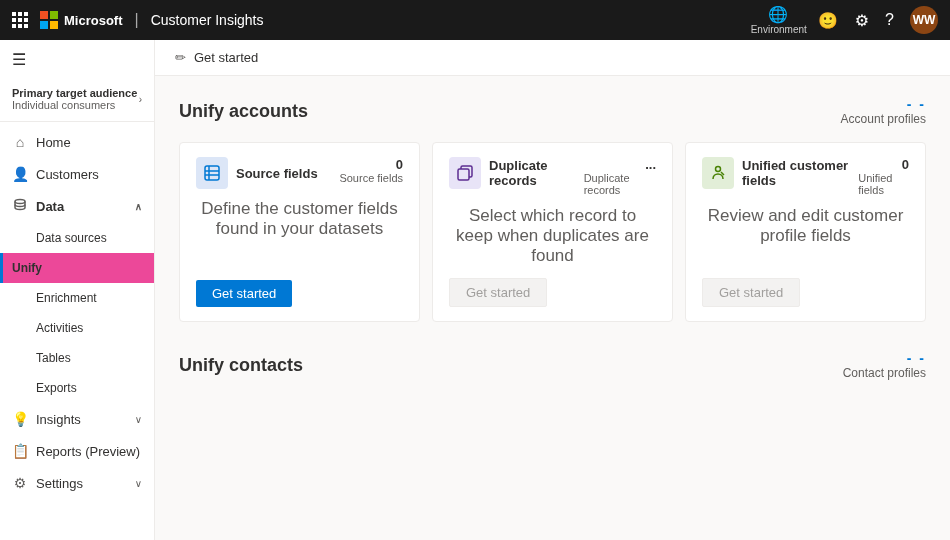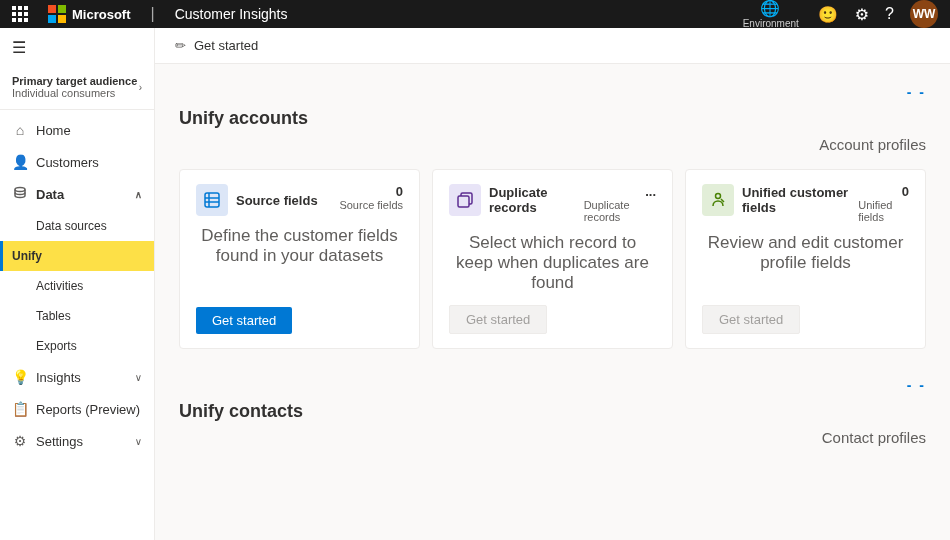--- a/index.html
+++ b/index.html
@@ -1,19 +1,19 @@
 <!DOCTYPE html>
 <html><head>
   <meta charset="utf-8">
   <style>
     * { box-sizing: border-box; margin: 0; padding: 0; }
     body { font-family: 'Segoe UI', sans-serif; font-size: 13px; color: #323130; background: #f3f2f1; display: flex; flex-direction: column; height: 540px; width: 950px; overflow: hidden; }
 
     
-    .topbar { background: #1a1a1a; height: 28px; display: flex; align-items: center; padding: 0 12px; gap: 20px; flex-shrink: 0; }
+    .topbar { background: #1a1a1a; height: 40px; display: flex; align-items: center; padding: 0 12px; gap: 12px; flex-shrink: 0; }
     .topbar-grid-icon { color: #fff; font-size: 16px; display: flex; align-items: center; }
     .topbar-logo { display: flex; align-items: center; gap: 6px; }
     .topbar-logo-squares { display: grid; grid-template-columns: 1fr 1fr; gap: 2px; width: 18px; height: 18px; }
     .topbar-logo-squares span:nth-child(1) { background: #f25022; }
     .topbar-logo-squares span:nth-child(2) { background: #7fba00; }
     .topbar-logo-squares span:nth-child(3) { background: #00a4ef; }
     .topbar-logo-squares span:nth-child(4) { background: #ffb900; }
     .topbar-app-name { color: #fff; font-size: 14px; font-weight: 400; }
     .topbar-spacer { flex: 1; }
     .topbar-env { display: flex; flex-direction: column; align-items: center; }
@@ -27,39 +27,39 @@
     
     .sidebar { width: 155px; background: #fff; border-right: 1px solid #edebe9; display: flex; flex-direction: column; overflow-y: auto; flex-shrink: 0; }
     .sidebar-hamburger { padding: 10px 12px; color: #323130; font-size: 16px; cursor: pointer; }
     .sidebar-audience { padding: 8px 12px 10px; border-bottom: 1px solid #edebe9; display: flex; align-items: center; justify-content: space-between; cursor: pointer; }
     .sidebar-audience-text { }
     .sidebar-audience-title { font-size: 11px; font-weight: 600; color: #323130; }
     .sidebar-audience-sub { font-size: 11px; color: #605e5c; }
     .sidebar-chevron { color: #605e5c; font-size: 10px; }
     .sidebar-nav { flex: 1; padding: 4px 0; }
     .sidebar-item { display: flex; align-items: center; padding: 8px 12px; cursor: pointer; gap: 8px; color: #323130; font-size: 13px; }
-    .sidebar-item.active { background: #fde047; border-left: 3px solid #0078d4; font-weight: 600; padding-left: 9px; }
+    .sidebar-item.active { background: #ec4899; border-left: 3px solid #0078d4; font-weight: 600; padding-left: 9px; }
     .sidebar-item.section-header { font-weight: 700; }
     .sidebar-item-icon { font-size: 14px; color: #605e5c; width: 16px; text-align: center; }
     .sidebar-sub-item { padding-left: 36px; font-size: 12px; }
     .sidebar-expand-icon { margin-left: auto; font-size: 10px; color: #605e5c; }
 
     
     .content { flex: 1; overflow-y: auto; background: #faf9f8; }
     .content-header { background: #fff; padding: 10px 20px; border-bottom: 1px solid #edebe9; display: flex; align-items: center; gap: 8px; }
     .content-header-icon { color: #605e5c; font-size: 13px; }
     .content-header-title { font-size: 13px; color: #323130; }
     .content-body { padding: 20px 24px; }
 
     
     .section-title-row { display: flex; align-items: center; justify-content: space-between; margin-bottom: 16px; }
     .section-title { font-size: 18px; font-weight: 600; color: #323130; }
     .section-status { display: flex; flex-direction: column; align-items: flex-end; }
     .section-status-dashes { color: #0078d4; font-size: 14px; font-weight: 700; letter-spacing: 2px; }
-    .section-status-label { font-size: 15px; color: #605e5c; margin-top: 36px; }
+    .section-status-label { font-size: 12px; color: #605e5c; }
 
     
     .cards-row { display: flex; gap: 12px; margin-bottom: 28px; }
     .card { background: #fff; border: 1px solid #edebe9; border-radius: 4px; flex: 1; padding: 14px 16px; display: flex; flex-direction: column; }
     .card-header { display: flex; align-items: flex-start; justify-content: space-between; margin-bottom: 10px; gap: 8px; }
     .card-header-left { display: flex; align-items: center; gap: 8px; }
     .card-icon { width: 32px; height: 32px; border-radius: 4px; display: flex; align-items: center; justify-content: center; font-size: 16px; flex-shrink: 0; }
     .card-icon.source { background: #dce6f7; color: #0078d4; }
     .card-icon.duplicate { background: #e8e4f7; color: #5c2d91; }
     .card-icon.unified { background: #e2eed8; color: #498205; }
@@ -153,20 +153,23 @@
         <span>Data</span>
         <span class="sidebar-expand-icon">∧</span>
       </div>
       <div class="sidebar-item sidebar-sub-item">
         <span>Data sources</span>
       </div>
       <div class="sidebar-item sidebar-sub-item active">
         <span>Unify</span>
       </div>
       <div class="sidebar-item sidebar-sub-item">
+        <span>Enrichment</span>
+      </div>
+      <div class="sidebar-item sidebar-sub-item">
         <span>Activities</span>
       </div>
       <div class="sidebar-item sidebar-sub-item">
         <span>Tables</span>
       </div>
       <div class="sidebar-item sidebar-sub-item">
         <span>Exports</span>
       </div>
       <div class="sidebar-item">
         <span class="sidebar-item-icon">💡</span>

